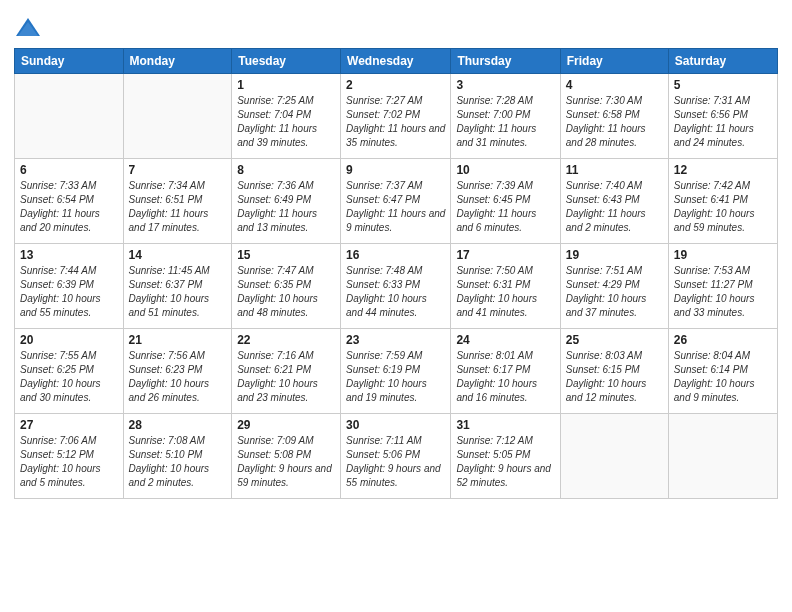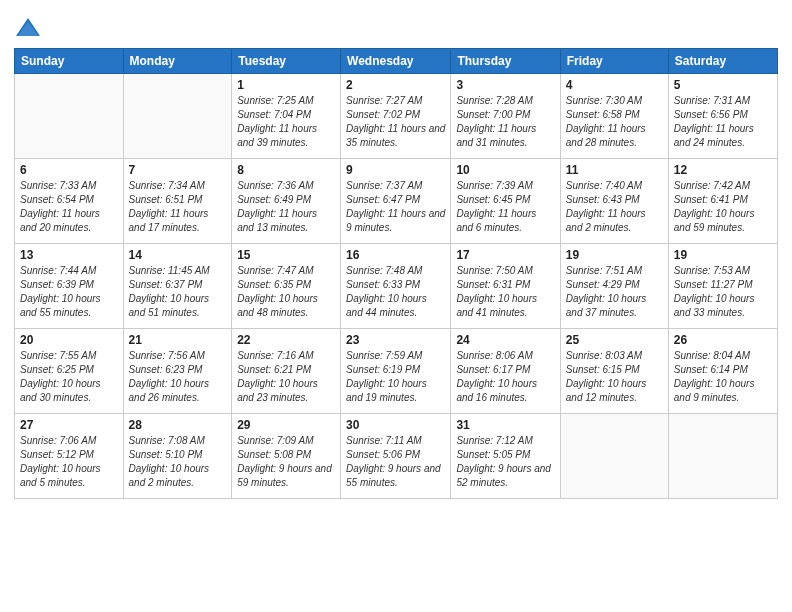--- a/index.html
+++ b/index.html
@@ -300,21 +300,21 @@
           </td>
           <td>
             <span class="day-number">23</span>
             <div class="day-info">Sunrise: 7:59 AM
 Sunset: 6:19 PM
 Daylight: 10 hours
 and 19 minutes.</div>
           </td>
           <td>
             <span class="day-number">24</span>
-            <div class="day-info">Sunrise: 8:06 AM
+            <div class="day-info">Sunrise: 8:01 AM
 Sunset: 6:17 PM
 Daylight: 10 hours
 and 16 minutes.</div>
           </td>
           <td>
             <span class="day-number">25</span>
             <div class="day-info">Sunrise: 8:03 AM
 Sunset: 6:15 PM
 Daylight: 10 hours
 and 12 minutes.</div>

